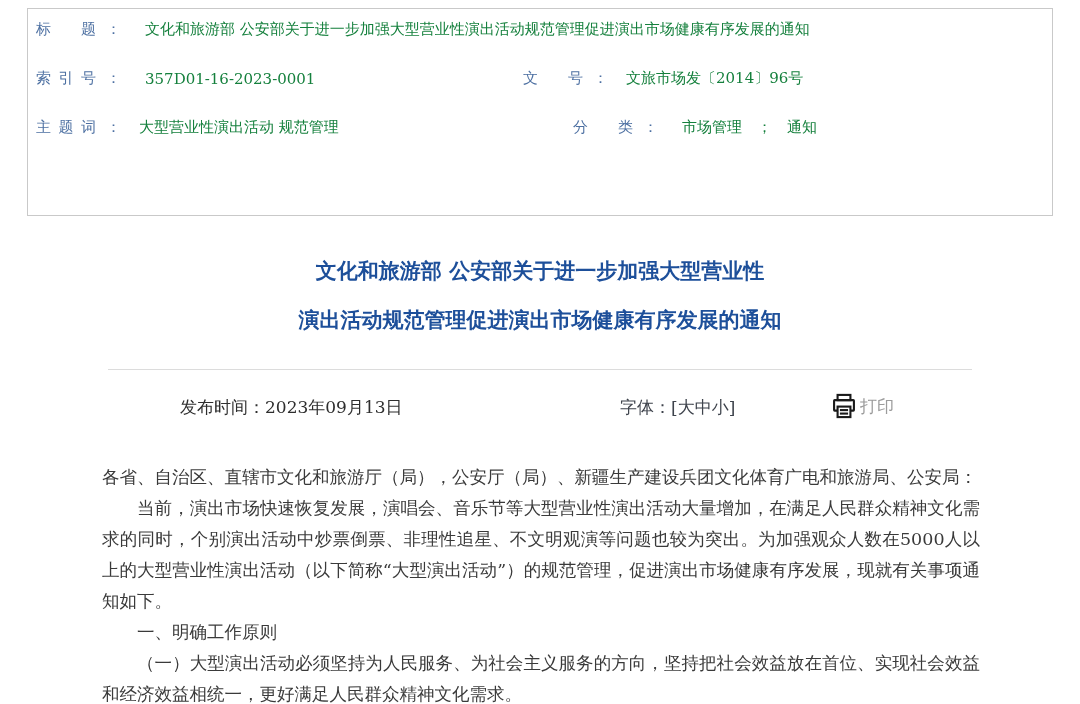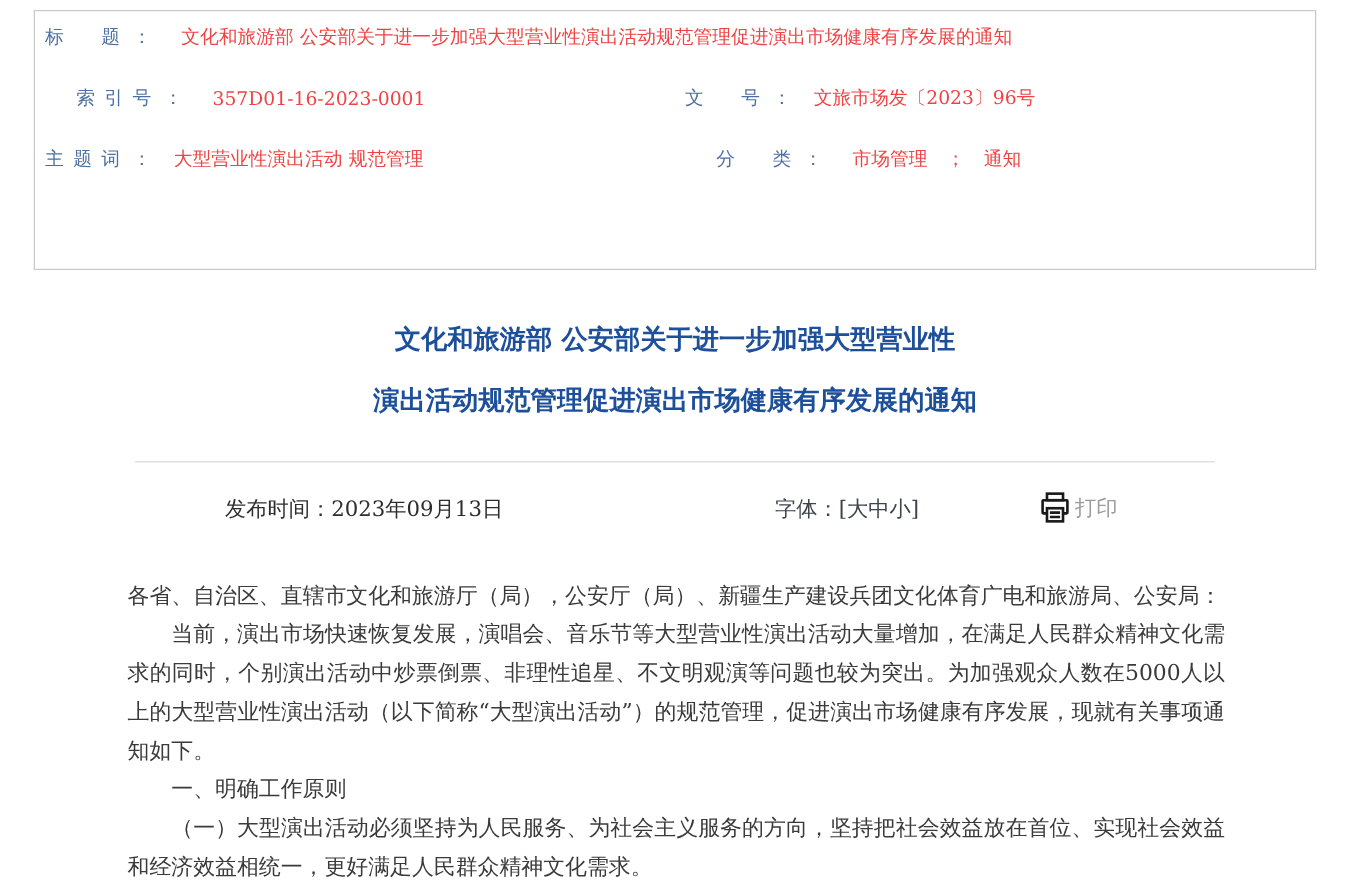--- a/index.html
+++ b/index.html
@@ -9,26 +9,26 @@
   }
   .page{position:relative;width:1080px;height:704px;overflow:hidden;background:#fff;}
 
   
   .info-box{
     position:absolute;left:27px;top:8px;width:1026px;height:208px;
     border:1px solid #c9c9c9;box-sizing:border-box;padding-top:11px;
   }
   .info-row{height:49px;display:flex;align-items:flex-start;font-size:15px;}
   .cell{display:flex;align-items:center;box-sizing:border-box;padding-left:8px;}
-  .cell.left{width:487px;flex:0 0 487px;margin-left:25px;}
+  .cell.left{width:487px;flex:0 0 487px;}
   .cell.right{flex:1;}
   .cell.wide{width:100%;flex:1;}
   .lbl{color:#4d70a2;white-space:nowrap;}
   .lbl-text{display:inline-block;width:70px;}
-  .val{color:#ef4444;margin-left:24px;white-space:nowrap;}
+  .val{color:#15803d;margin-left:24px;white-space:nowrap;}
   .cell.right .val{margin-left:18px;}
 
   
   .doc-title{
     position:absolute;top:246px;left:0;width:1080px;text-align:center;
     font-size:21px;font-weight:bold;color:#1d4f9a;line-height:49px;
   }
 
   
   .divider{position:absolute;top:369px;left:108px;width:864px;height:1px;background:#dcdcdc;}
@@ -62,21 +62,21 @@
         <span class="val">文化和旅游部 公安部关于进一步加强大型营业性演出活动规范管理促进演出市场健康有序发展的通知</span>
       </div>
     </div>
     <div class="info-row">
       <div class="cell left">
         <span class="lbl"><span class="lbl-text">索 引 号</span><span>：</span></span>
         <span class="val">357D01-16-2023-0001</span>
       </div>
       <div class="cell right">
         <span class="lbl"><span class="lbl-text">文　　号</span><span>：</span></span>
-        <span class="val">文旅市场发〔2023〕96号</span>
+        <span class="val">文旅市场发〔2014〕96号</span>
       </div>
     </div>
     <div class="info-row">
       <div class="cell right">
         <span class="lbl"><span class="lbl-text">主 题 词</span><span>：</span></span>
         <span class="val">大型营业性演出活动 规范管理</span>
       </div>
       <div class="cell left">
         <span class="lbl"><span class="lbl-text">分　　类</span><span>：</span></span>
         <span class="val">市场管理　；　通知</span>

